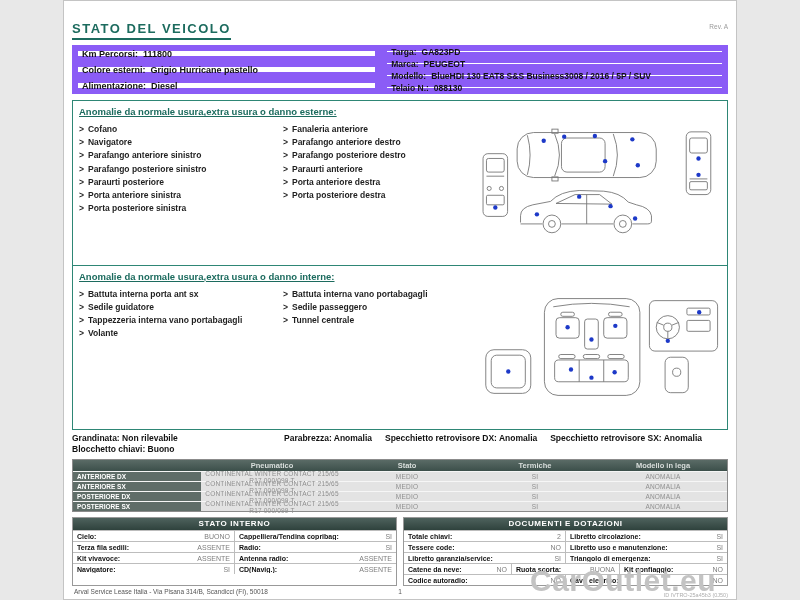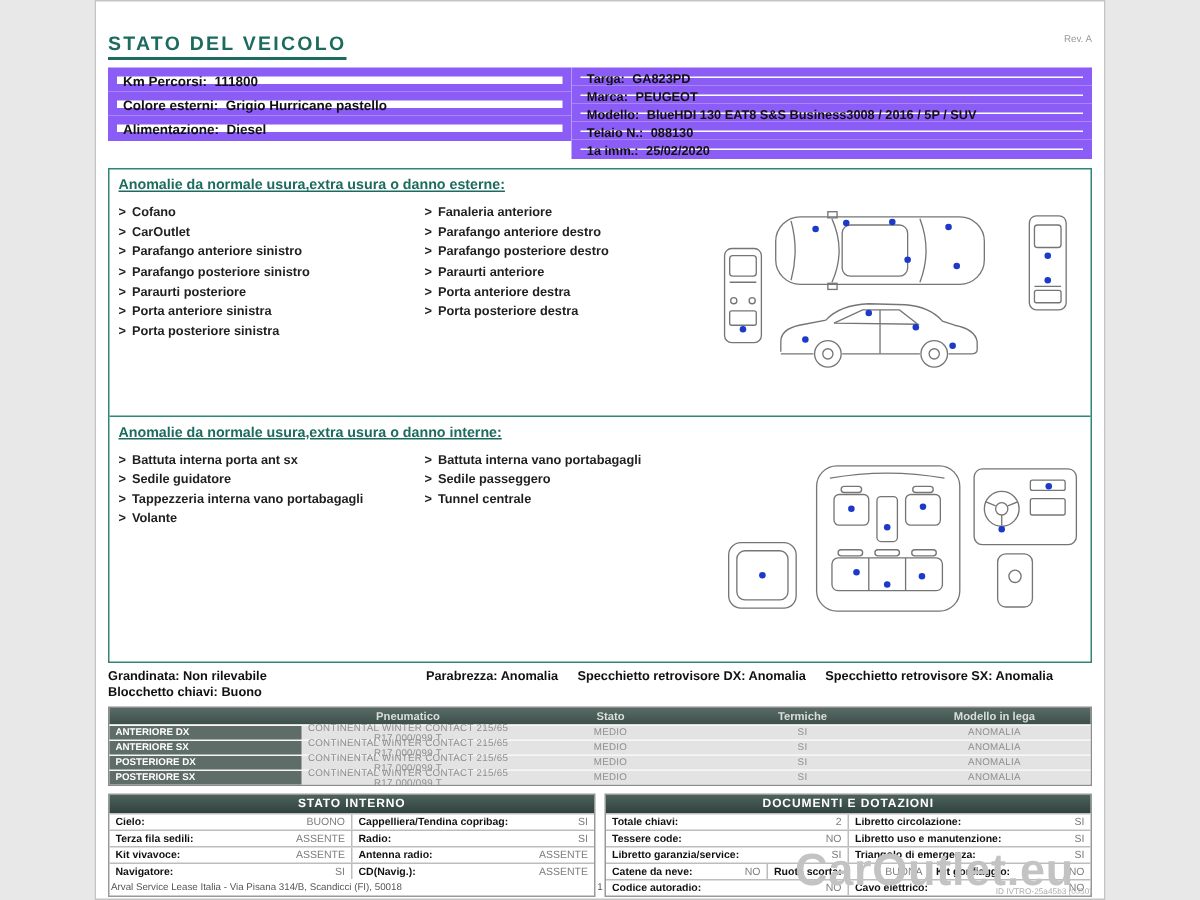--- a/index.html
+++ b/index.html
@@ -113,43 +113,39 @@
         <div class="info-item">
           <span class="ilbl">Modello:</span>
           <span class="ival">BlueHDI 130 EAT8 S&amp;S Business3008 / 2016 / 5P / SUV</span>
         </div>
 
         <div class="info-item">
           <span class="ilbl">Telaio N.:</span>
           <span class="ival">088130</span>
         </div>
 
-        <div class="info-item">
-          <span class="ilbl">1a imm.:</span>
-          <span class="ival">25/02/2020</span>
-        </div>
       </div>
   </div>
 
   <div class="anomalies">
 
     <div class="anom-section">
       <div class="anom-text">
         <div class="anom-title">Anomalie da normale usura,extra usura o danno esterne:</div>
         <div class="anom-cols">
           <div class="anom-col">
 
               <div class="anom-item">
                 <span class="bullet">&gt;</span>
                 <span>Cofano</span>
               </div>
 
               <div class="anom-item">
                 <span class="bullet">&gt;</span>
-                <span>CarOutlet</span>
+                <span>Navigatore</span>
               </div>
 
               <div class="anom-item">
                 <span class="bullet">&gt;</span>
                 <span>Parafango anteriore sinistro</span>
               </div>
 
               <div class="anom-item">
                 <span class="bullet">&gt;</span>
                 <span>Parafango posteriore sinistro</span>

